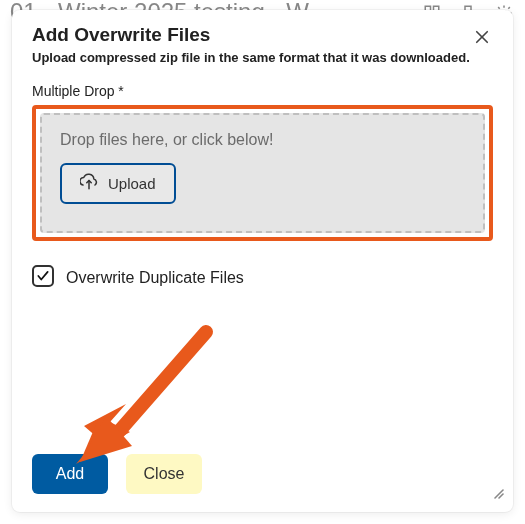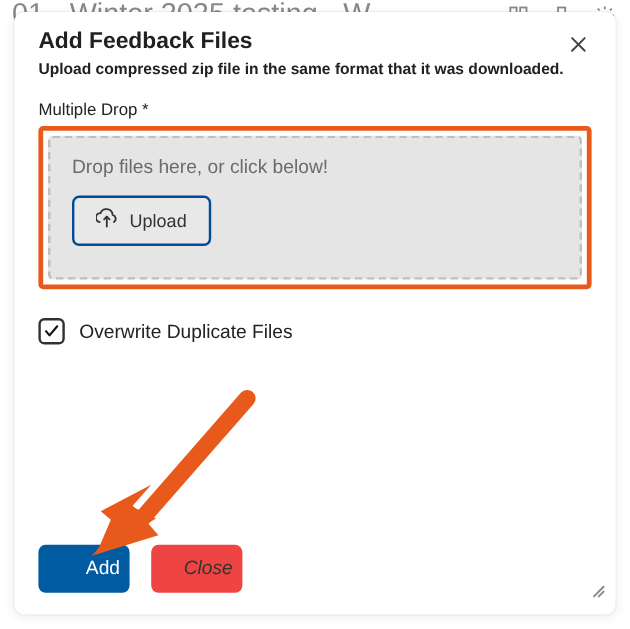--- a/index.html
+++ b/index.html
@@ -112,34 +112,33 @@
   .footer {
     position: absolute;
     left: 20px; bottom: 18px;
     display: flex; gap: 18px;
   }
   .btn {
     min-width: 76px;
     padding: 11px 8px;
     border-radius: 6px;
     font-size: 16px;
-    text-align: right;
+    text-align: center;
     cursor: pointer;
     border: none;
   }
   .btn-primary {
     background: #005ba1;
     color: #fff;
     font-weight: 500;
   }
   .btn-secondary {
-    background: #ef4444;
+    background: #fef9c3;
     color: #333;
     font-weight: 500;
-    font-style: italic;
   }
   .resize-handle {
     position: absolute;
     right: 8px; bottom: 8px;
     color: #888;
   }
   .resize-handle svg { width: 16px; height: 16px; }
   .arrow {
     position: absolute;
     left: 76px; top: 322px;
@@ -175,21 +174,21 @@
 
 <div class="dialog">
 
   <div class="close-x">
     <svg viewBox="0 0 24 24" fill="none" stroke="currentColor" stroke-width="2.2" stroke-linecap="round">
         <line x1="5" y1="5" x2="19" y2="19"></line>
         <line x1="19" y1="5" x2="5" y2="19"></line>
       </svg>
   </div>
 
-  <div class="title">Add Feedback Files</div>
+  <div class="title">Add Overwrite Files</div>
   <div class="subtitle">Upload compressed zip file in the same format that it was downloaded.</div>
 
   <div class="field-label">Multiple Drop *</div>
 
   <div class="highlight-box">
     <div class="dropzone">
       <div class="drop-label">Drop files here, or click below!</div>
       <div class="upload-btn">
         <span>
           <svg viewBox="0 0 24 24" fill="none" stroke="#333" stroke-width="2" stroke-linecap="round" stroke-linejoin="round">

